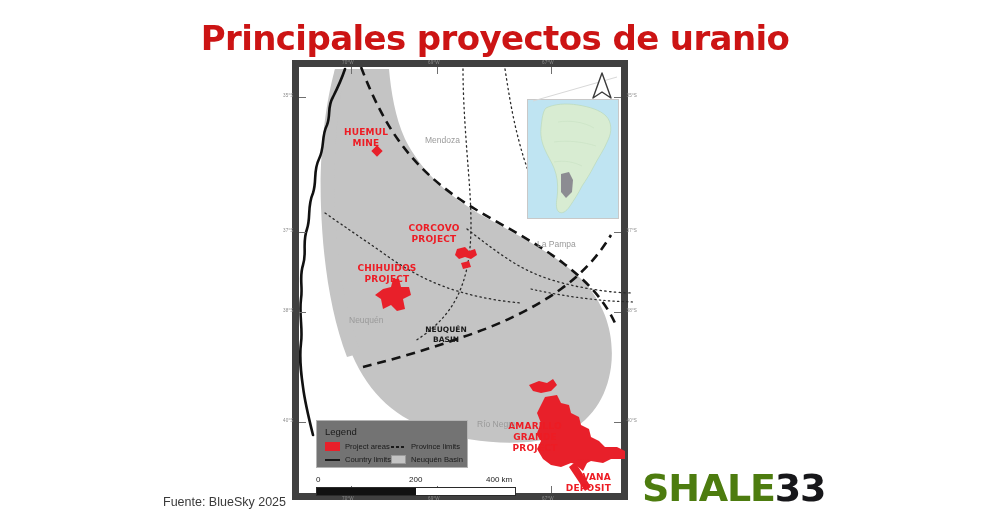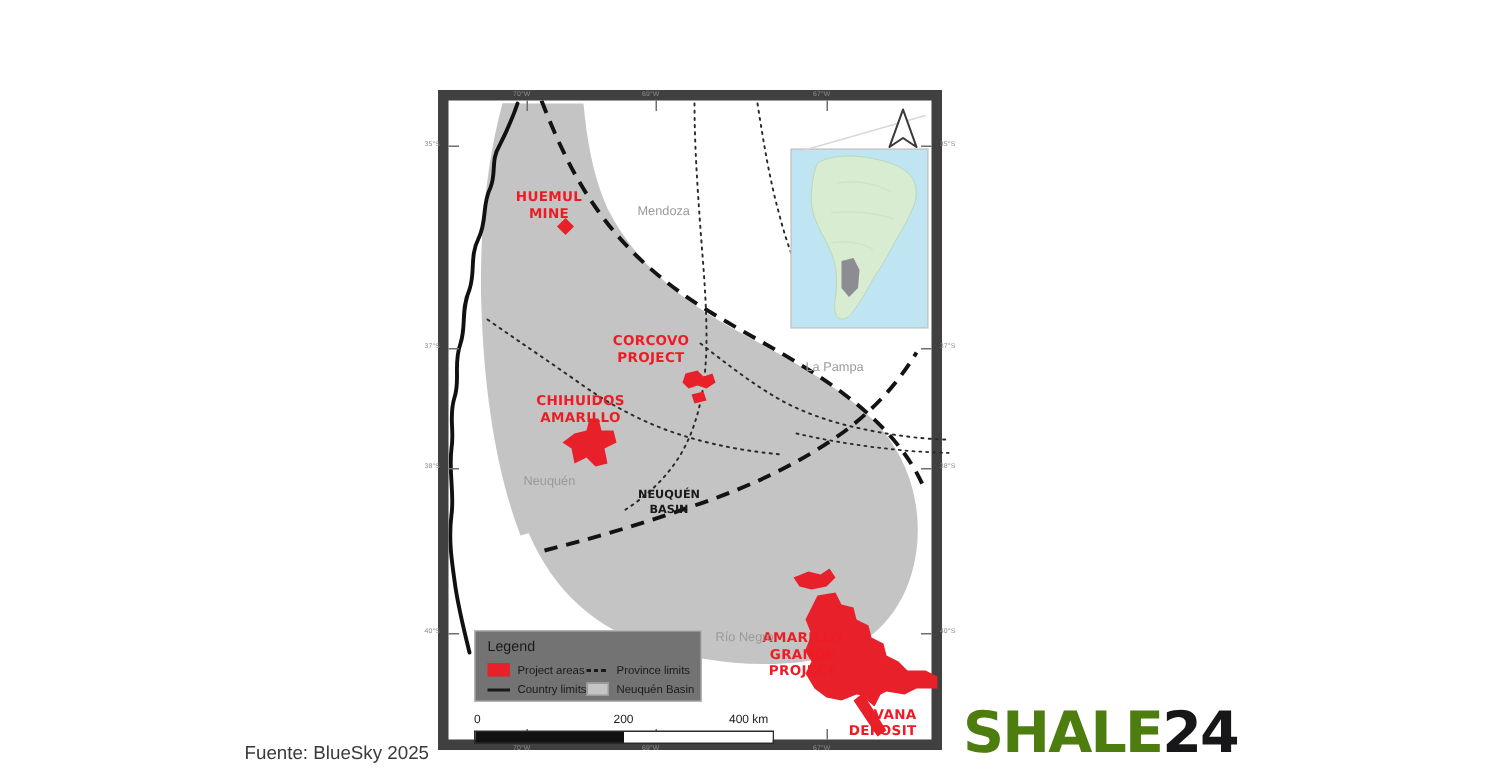--- a/index.html
+++ b/index.html
@@ -242,20 +242,21 @@
     line-height: 44px;
   }
   #brand .b-red   { color: #4d7c0f; }
   #brand .b-black { color: #17171a; }
 </style>
 </head>
 <body>
 
 <div id="stage">
 
+  <div id="title">Principales proyectos de uranio</div>
 
   <div id="map-frame">
 
     <svg id="map-svg" width="334" height="438" viewBox="0 0 334 438">
 
       <defs>
         <clipPath id="frameClip">
           <rect x="0" y="0" width="334" height="438"></rect>
         </clipPath>
       </defs>
@@ -359,21 +360,21 @@
     <div class="tick-label tick-right" style="top:241px;">38°S</div>
     <div class="tick-label tick-right" style="top:351px;">40°S</div>
 
     <div class="map-label-red" style="left:36px; top:60px; width:62px;">HUEMUL
 MINE</div>
 
     <div class="map-label-red" style="left:104px; top:156px; width:62px;">CORCOVO
 PROJECT</div>
 
     <div class="map-label-red" style="left:50px; top:196px; width:76px;">CHIHUIDOS
-AMARILLO</div>
+PROJECT</div>
 
     <div class="map-label-red" style="left:200px; top:354px; width:72px;">AMARILLO
 GRANDE
 PROJECT</div>
 
     <div class="map-label-red" style="left:250px; top:405px; width:62px;text-align:right;">IVANA
 DEPOSIT</div>
 
     <div class="map-label-gray" style="left:126px; top:68px;">Mendoza</div>
 
@@ -449,16 +450,16 @@
         <div class="filled"></div>
         <div class="empty"></div>
       </div>
     </div>
 
   </div>
 
   <div id="source">Fuente: BlueSky 2025</div>
 
   <div id="brand">
-    <span class="b-red">SHALE</span><span class="b-black">24</span>
+    <span class="b-red">SHALE</span><span class="b-black">33</span>
   </div>
 
 </div>
 
 </body></html>

